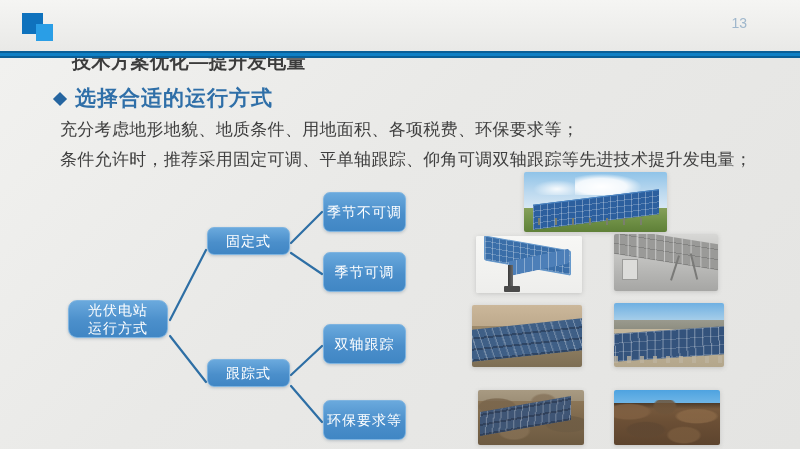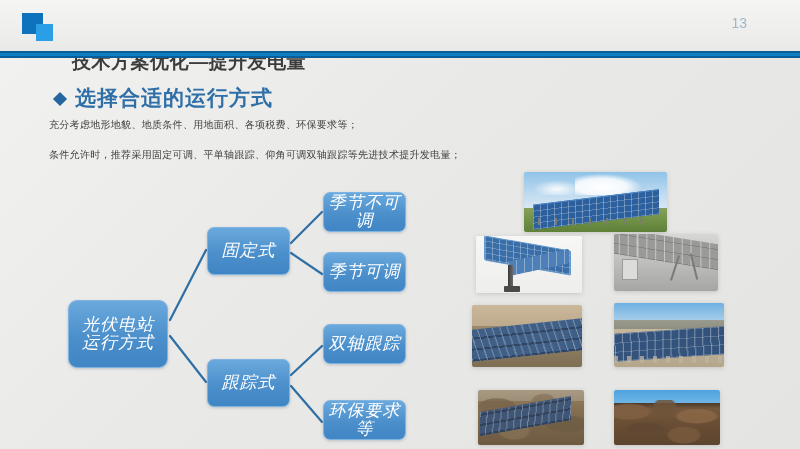--- a/index.html
+++ b/index.html
@@ -87,59 +87,58 @@
     display: inline-block;
     width: 10px; height: 10px;
     background: #2565a0;
     transform: rotate(45deg);
     margin-right: 10px;
     position: relative;
     top: -1px;
   }
   .body-line {
     position: absolute;
-    left: 49px;
-    font-size: 10px;
+    left: 60px;
+    font-size: 17px;
     color: #3f3f3f;
     letter-spacing: 0.3px;
     white-space: nowrap;
   }
   .body-line-1 { top: 118px; }
   .body-line-2 { top: 148px; }
 
   
   .tree { position: absolute; left: 0; top: 0; width: 800px; height: 449px; }
   .tree svg { position: absolute; left: 0; top: 0; }
 
   .node {
     position: absolute;
     box-sizing: border-box;
     background: linear-gradient(180deg, #6aa9dd 0%, #4b8fcb 55%, #4086c4 100%);
     border: 1px solid #7fb4e0;
     border-radius: 7px;
     color: #ffffff;
-    font-size: 17px;
+    font-size: 14px;
     letter-spacing: 1px;
     display: flex;
     align-items: center;
     justify-content: center;
-    text-align: center;
+    text-align: left;
     box-shadow: 0 1px 3px rgba(60,90,120,0.28);
     line-height: 18px;
-    font-style: italic;
   }
   .node-root {
     left: 68px; top: 300px;
-    width: 100px; height: 68px;
+    width: 100px; height: 38px;
     border-radius: 9px;
     flex-direction: column;
   }
   .node-root span { display: block; }
   .node-l2 {
-    width: 83px; height: 48px;
+    width: 83px; height: 28px;
   }
   .node-fixed  { left: 207px; top: 227px; }
   .node-track  { left: 207px; top: 359px; }
   .node-leaf {
     width: 83px; height: 40px;
   }
   .leaf-1 { left: 323px; top: 192px; }
   .leaf-2 { left: 323px; top: 252px; }
   .leaf-3 { left: 323px; top: 324px; }
   .leaf-4 { left: 323px; top: 400px; }

